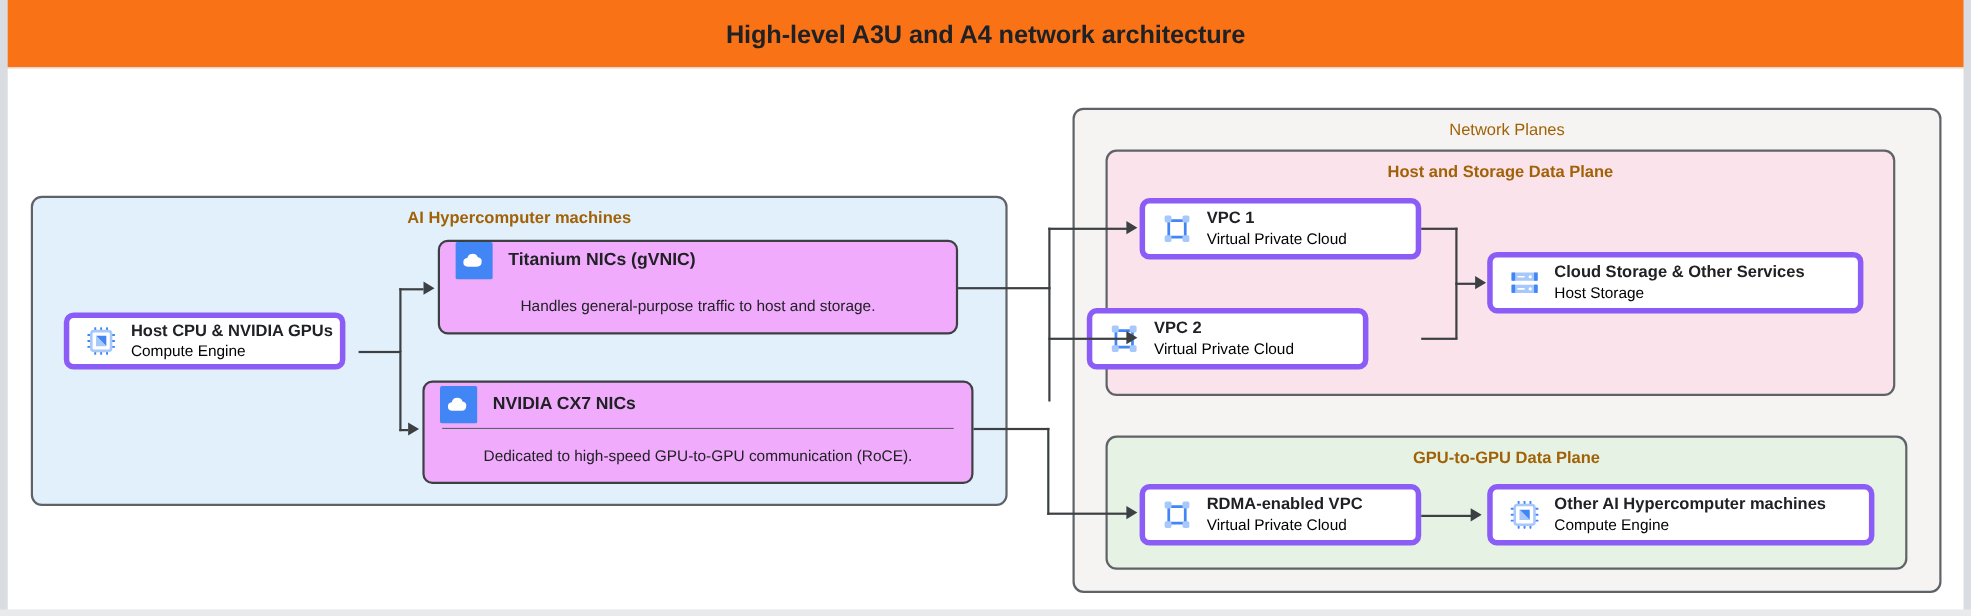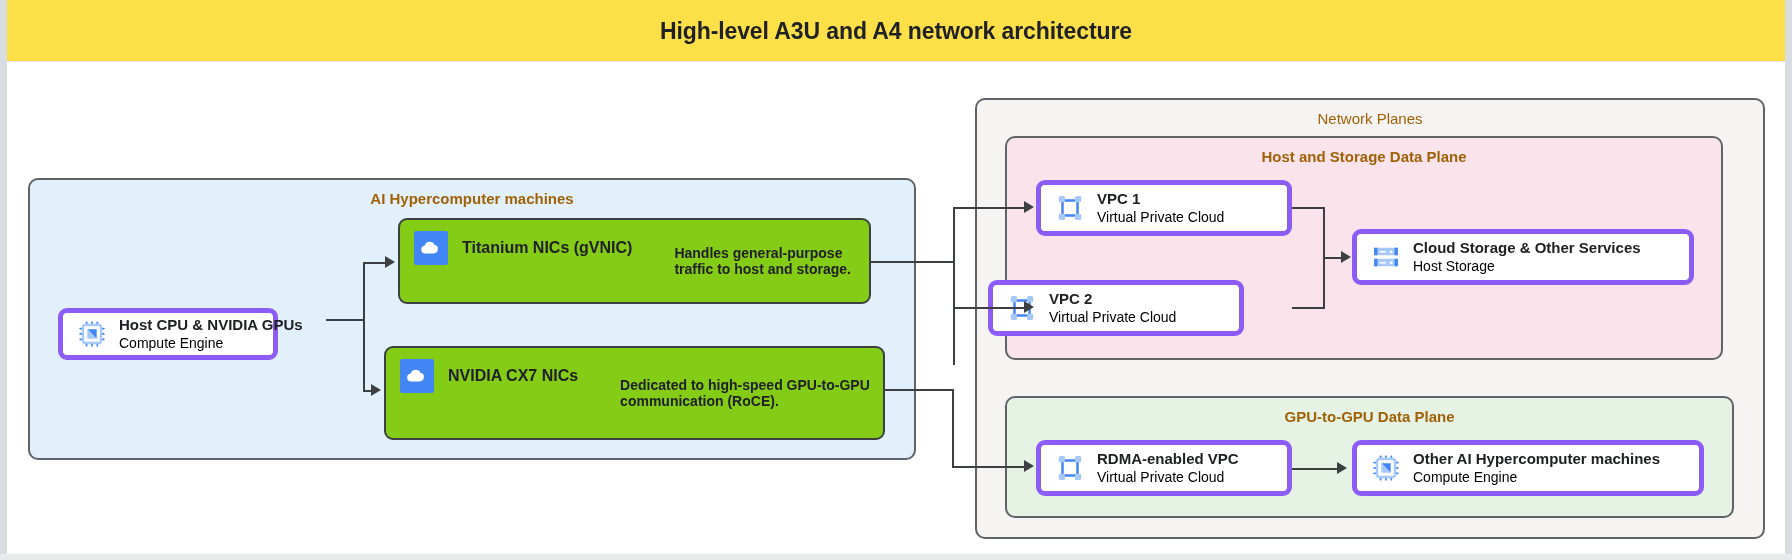--- a/index.html
+++ b/index.html
@@ -7,21 +7,21 @@
     width: 1792px; height: 560px;
     background: #ffffff;
     font-family: "Liberation Sans", sans-serif;
     overflow: hidden;
   }
   #root { position: relative; width: 1792px; height: 560px; background: #ffffff; }
 
   
   .header {
     position: absolute; left: 0; top: 0; width: 1792px; height: 62px;
-    background: #fde047;
+    background: #f97316;
     border-bottom: 1px solid #dfe3e6;
   }
   .header-title {
     position: absolute; left: 0; top: 0; width: 1792px; height: 62px;
     display: flex; align-items: center; justify-content: center;
     font-size: 23px; font-weight: bold; color: #202124;
     letter-spacing: -0.1px;
   }
   .edge-l { position:absolute; left:0; top:0; width:7px; height:560px; background:#d9dde1; }
   .edge-r { position:absolute; right:0; top:0; width:7px; height:560px; background:#d9dde1; }
@@ -58,32 +58,32 @@
     margin-left: 14px; margin-right: 12px;
     display: flex; align-items: center; justify-content: center;
   }
   .card-text { display: flex; flex-direction: column; justify-content: center; line-height: 1.25; }
   .card-title { font-size: 15px; font-weight: bold; color: #202124; white-space: nowrap; }
   .card-sub   { font-size: 14px; color: #000000; white-space: nowrap; }
 
   
   .dcard {
     position: absolute;
-    background: #84cc16;
+    background: #f0abfc;
     border: 2px solid #3c4043;
     border-radius: 9px;
-    display: flex; flex-direction: row;
+    display: flex; flex-direction: column;
   }
   .dcard-head { display: flex; align-items: center; height: 56px; padding-left: 14px; }
   .dcard-head .card-icon { margin-left: 0; margin-right: 14px; width: 34px; height: 34px; }
   .dcard-head .card-title { font-size: 16px; }
   .dcard-rule { height: 2px; background: #5f6368; margin: 0 16px; }
   .dcard-body {
     flex: 1; display: flex; align-items: center; justify-content: center;
-    font-size: 14px; color: #202124; padding: 16px 10px; font-weight: bold;
+    font-size: 14px; color: #202124; padding: 16px 10px;
   }
 
   
   .ic { display: block; }
 
   
   .conn { position: absolute; background: #3c4043; }
   .conn.h { height: 2px; }
   .conn.v { width: 2px; }
   .arrow {
@@ -102,21 +102,21 @@
     <div class="header-title">High-level A3U and A4 network architecture</div>
   </div>
   <div class="edge-l"></div>
   <div class="edge-r"></div>
   <div class="edge-b"></div>
 
   <div class="panel" id="panel-ai">
     <div class="panel-title bold">AI Hypercomputer machines</div>
   </div>
 
-  <div class="card" style="left:58px; top:308px; width:220px; height:52px;">
+  <div class="card" style="left:58px; top:284px; width:256px; height:52px;">
     <span class="card-icon">
       <svg class="ic" width="28" height="28" viewBox="0 0 24 24">
         <g fill="#4285f4">
           <rect x="6.6" y="1.2" width="1.5" height="3.2" rx="0.5"></rect>
           <rect x="11.2" y="1.2" width="1.5" height="3.2" rx="0.5"></rect>
           <rect x="15.8" y="1.2" width="1.5" height="3.2" rx="0.5"></rect>
           <rect x="6.6" y="19.6" width="1.5" height="3.2" rx="0.5"></rect>
           <rect x="11.2" y="19.6" width="1.5" height="3.2" rx="0.5"></rect>
           <rect x="15.8" y="19.6" width="1.5" height="3.2" rx="0.5"></rect>
           <rect x="1.2" y="6.6" width="3.2" height="1.5" rx="0.5"></rect>

